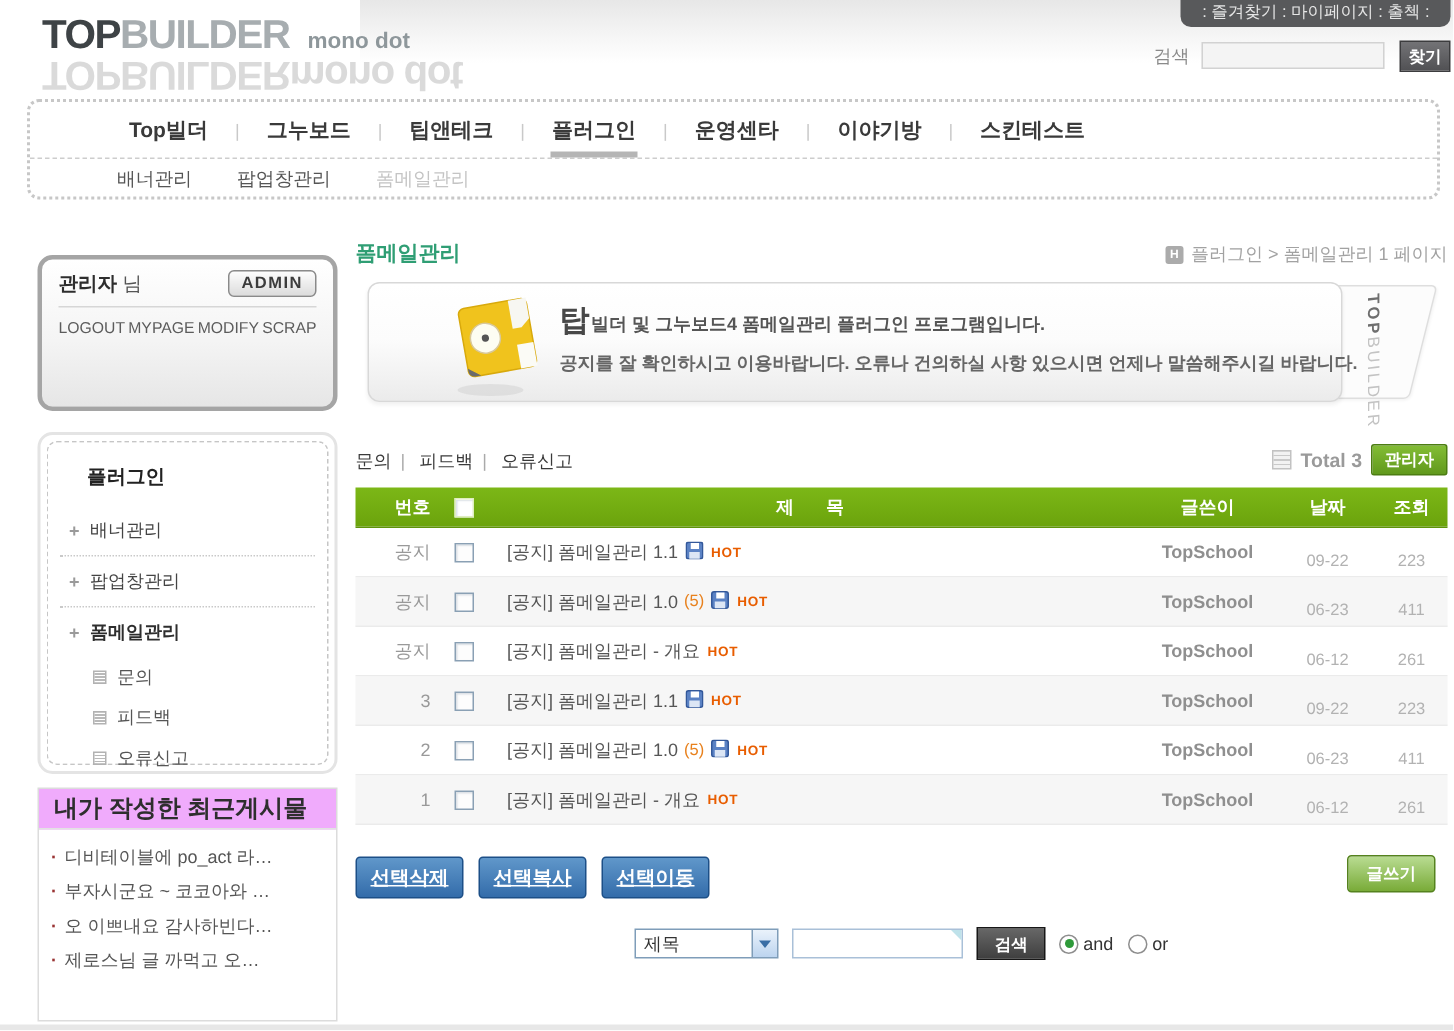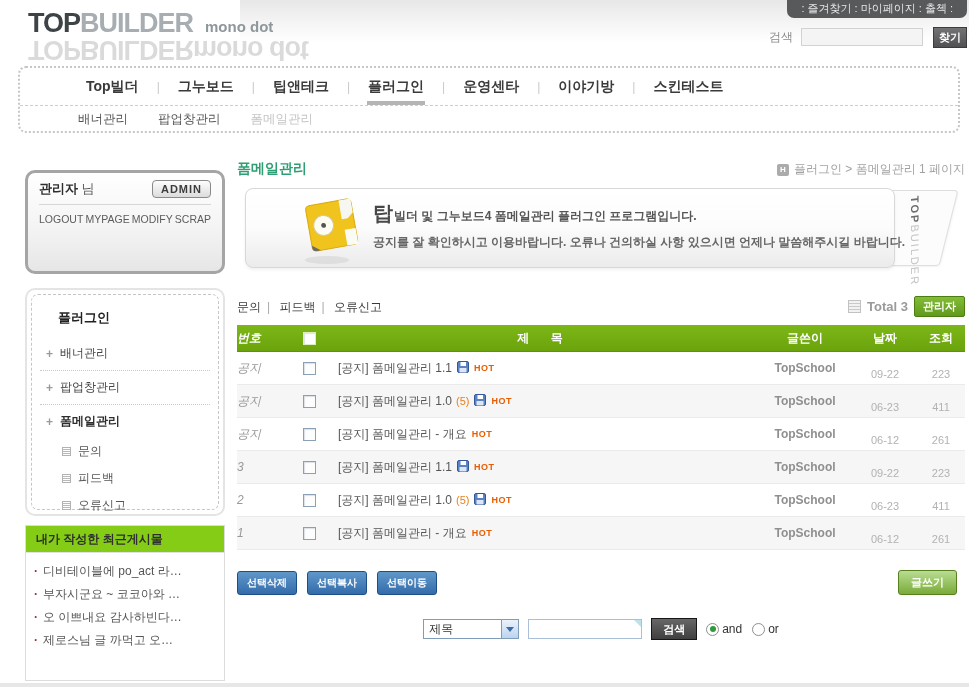--- a/index.html
+++ b/index.html
@@ -68,22 +68,22 @@
   .plus { color:#9a9a9a; font-weight:bold; font-size:12px; }
   .menu-sub { padding:0 0 6px 22px; }
   .menu-subitem { display:flex; align-items:center; gap:7px; padding:5px 0;
     font-size:12px; color:#555; cursor:pointer; }
   .mini-doc { width:9px; height:9px; border:1px solid #b2b2b2;
     background:repeating-linear-gradient(180deg,#fff 0 1px,#b9b9b9 1px 2px); }
   .menu-endline { border-top:1px dotted #c9c9c9; margin-top:4px; }
 
   .recentbox { position:absolute; left:25px; top:525px; width:200px; height:156px;
     border:1px solid #dcdcdc; background:#fff; }
-  .recent-title { height:27px; line-height:27px; padding-left:10px; font-size:12px;
-    font-weight:bold; color:#2e2e2e; background:#84cc16; border-bottom:1px solid #e2e2e2; }
+  .recent-title { height:27px; line-height:27px; padding-left:10px; font-size:16px;
+    font-weight:bold; color:#2e2e2e; background:#f0abfc; border-bottom:1px solid #e2e2e2; }
   .recent-list { padding:7px 8px; }
   .recent-item { font-size:12px; color:#555; line-height:23px; white-space:nowrap;
     overflow:hidden; cursor:pointer; }
   .recent-item::before { content:"·"; color:#993333; font-weight:bold; margin-right:5px; }
 
   
   .page-title { position:absolute; left:237px; top:160px; font-size:14px; font-weight:bold; color:#2f9e74; }
   .breadcrumb { position:absolute; right:4px; top:161px; display:flex; align-items:center; gap:5px;
     font-size:12px; color:#a2a2a2; }
   .bc-icon { width:12px; height:12px; background:#ababab; border-radius:2px; color:#fff;
@@ -115,40 +115,40 @@
     repeating-linear-gradient(180deg,#f2f2f2 0 2px,#c9c9c9 2px 3px); }
   .total-label { font-size:13px; font-weight:bold; color:#9a9a9a; }
   .btn-green-sm { background:linear-gradient(180deg,#83bd35,#61991d); border:1px solid #4c7d12;
     color:#fff; font-size:11px; font-weight:bold; padding:2px 8px; border-radius:2px; cursor:pointer; }
 
   .board { position:absolute; left:237px; top:325px; width:728px; }
   .b-head { display:flex; align-items:center; height:27px; color:#fff; font-size:12px; font-weight:bold;
     background:linear-gradient(180deg,#7cb717,#6ba30c); border-bottom:1px solid #5e9309; }
   .b-row { display:flex; align-items:center; height:33px; font-size:12px; border-bottom:1px solid #ebebeb; background:#fff; }
   .b-row.alt { background:#f6f6f6; }
-  .c-no { width:50px; text-align:left; color:#999;font-style:italic; }
+  .c-no { width:50px; text-align:right; color:#999; }
   .c-cb { width:45px; text-align:center; }
   .c-title { flex:1; text-align:left; padding-left:6px; display:flex; align-items:center; }
   .c-title.center { justify-content:center; padding-left:0; letter-spacing:9px; }
   .c-author { width:96px; text-align:center; }
   .c-date { width:64px; text-align:center; }
   .c-views { width:48px; text-align:center; }
   .b-head .c-no,.b-head .c-author,.b-head .c-date,.b-head .c-views { color:#fff; }
   .b-row .c-title .t { color:#555; cursor:pointer; }
   .b-row .c-author { color:#8f8f8f; font-weight:bold; cursor:pointer; }
   .b-row .c-date,.b-row .c-views { color:#b2b2b2; font-size:11px;margin-top:12px; }
   .cb { display:inline-block; width:13px; height:13px; background:#fdfdfd;
     border:1px solid #8aa0b4; box-shadow:inset 1px 1px 1px rgba(120,140,160,.25); cursor:pointer; vertical-align:middle; }
   .hot { color:#e85d00; font-size:9px; font-weight:bold; margin-left:5px; letter-spacing:.5px; }
   .cmt { color:#e8811d; font-size:11px; margin-left:4px; }
   .disk { margin-left:5px; display:inline-block; vertical-align:-1px; }
 
   .actions { position:absolute; left:237px; top:571px; display:flex; gap:10px; }
   .btn-blue { background:linear-gradient(180deg,#6097ca,#336caa); border:1px solid #1c4f87;
-    color:#fff; font-size:10px; font-weight:bold; padding:4px 9px; border-radius:3px; cursor:pointer; }
+    color:#fff; font-size:13px; font-weight:bold; padding:4px 9px; border-radius:3px; cursor:pointer;text-decoration:underline; }
   .btn-write { position:absolute; right:12px; top:570px;
     background:linear-gradient(180deg,#b9dc92,#79ab38); border:1px solid #55821e;
     color:#fff; font-size:11px; font-weight:bold; padding:4px 12px; border-radius:3px; cursor:pointer; }
 
   .searchrow { position:absolute; left:237px; top:617px; width:728px; height:24px;
     display:flex; align-items:center; justify-content:center; gap:9px; }
   .sel { width:96px; height:20px; border:1px solid #7f9db9; background:#fff; display:flex;
     align-items:center; justify-content:space-between; font-size:12px; color:#333; cursor:pointer; }
   .sel .sv { padding-left:5px; }
   .sel .arrow { width:17px; height:18px; border-left:1px solid #7f9db9;

